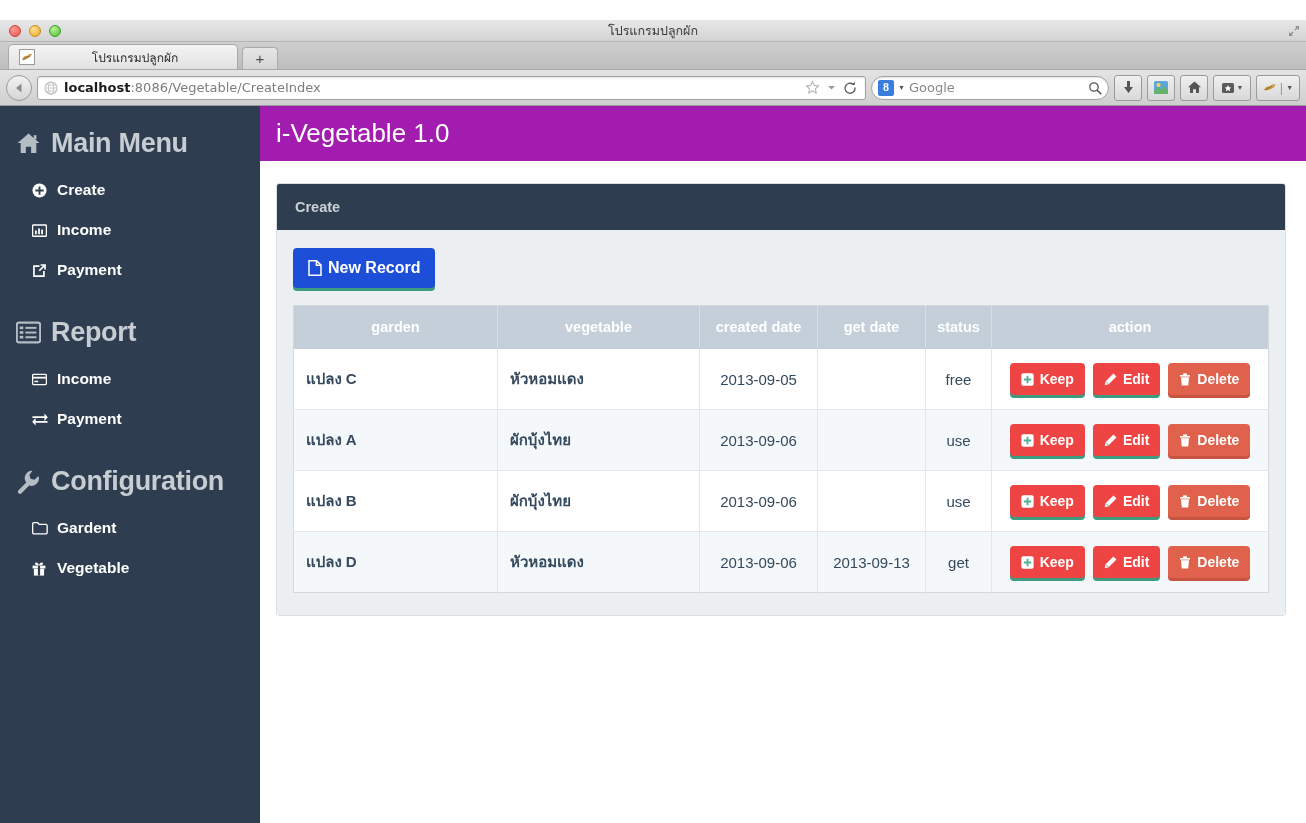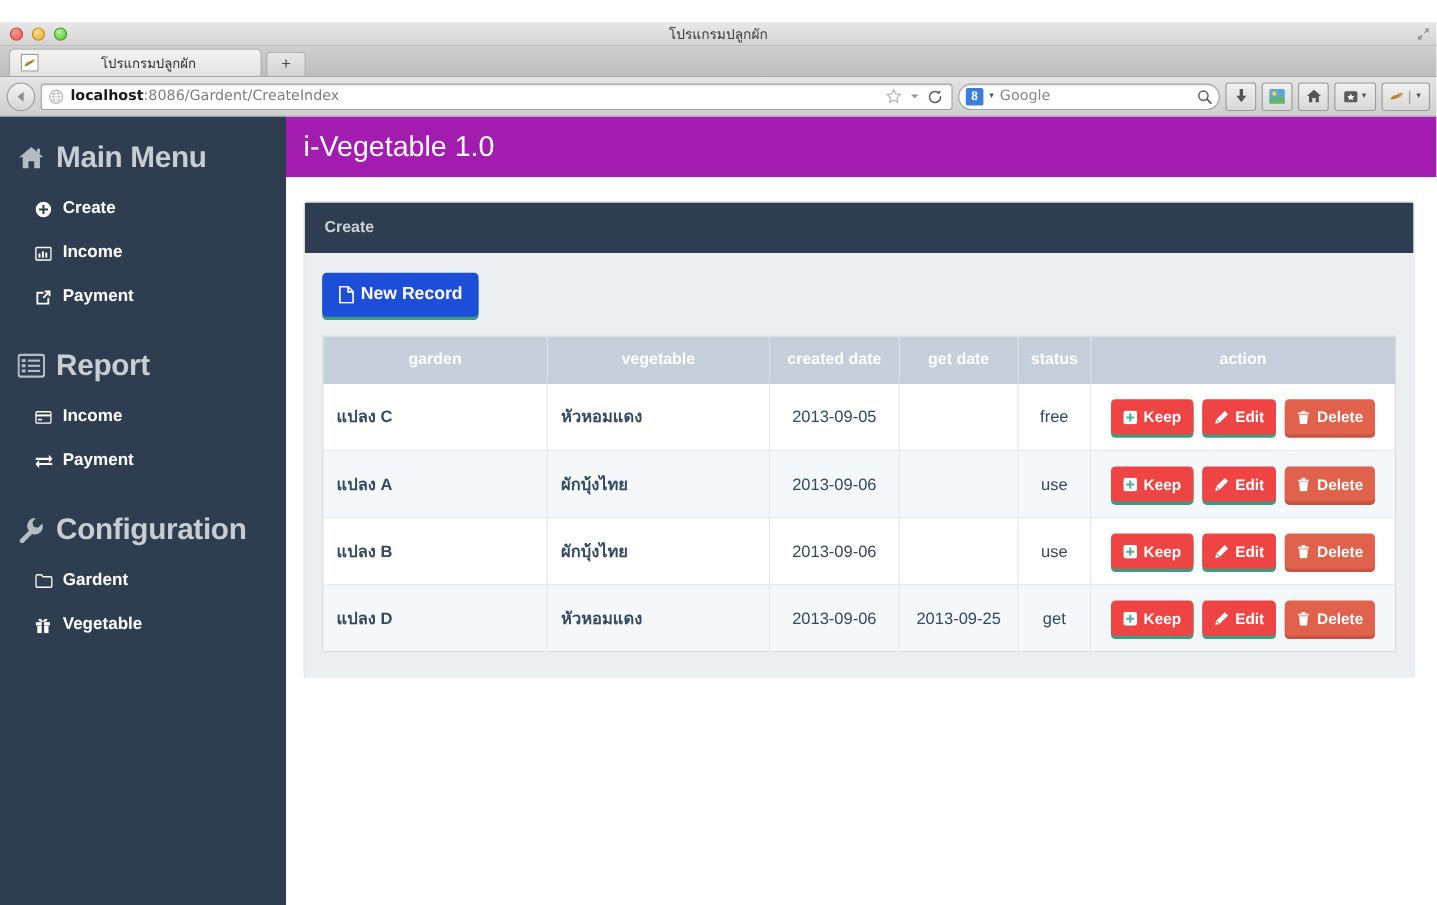--- a/index.html
+++ b/index.html
@@ -292,21 +292,21 @@
     </div>
 
     <div class="urlbar">
       <span class="globe-icon">
         <svg width="14" height="14" viewBox="0 0 14 14">
           <circle cx="7" cy="7" r="6" fill="none" stroke="#8a8a8a" stroke-width="1.1"></circle>
           <ellipse cx="7" cy="7" rx="2.6" ry="6" fill="none" stroke="#8a8a8a" stroke-width=".9"></ellipse>
           <path d="M1.2 7 H12.8 M2.2 4 H11.8 M2.2 10 H11.8" stroke="#8a8a8a" stroke-width=".8"></path>
         </svg>
       </span>
-      <span class="url-text"><b>localhost</b><span>:8086/Gardent/CreateIndex</span></span>
+      <span class="url-text"><b>localhost</b><span>:8086/Vegetable/CreateIndex</span></span>
       <span class="url-icons">
         <span>
           <svg width="15" height="15" viewBox="0 0 15 15">
               <path d="M7.5 1.5 L9.3 5.4 L13.5 5.9 L10.4 8.8 L11.2 13 L7.5 11 L3.8 13 L4.6 8.8 L1.5 5.9 L5.7 5.4 Z" fill="none" stroke="#b5b5b5" stroke-width="1.1"></path>
             </svg>
         </span>
         <span>
           <svg width="9" height="9" viewBox="0 0 9 9">
               <path d="M1 3 L4.5 6.5 L8 3 Z" fill="#9b9b9b"></path>
             </svg>
@@ -630,21 +630,21 @@
                       <span>Delete</span>
                     </button>
                   </span>
                 </td>
               </tr>
 
               <tr>
                 <td class="c-garden">แปลง D</td>
                 <td class="c-veg">หัวหอมแดง</td>
                 <td class="c-cdate">2013-09-06</td>
-                <td class="c-gdate">2013-09-25</td>
+                <td class="c-gdate">2013-09-13</td>
                 <td class="c-status">get</td>
                 <td class="c-action">
                   <span class="btns">
                     <button class="btn btn-sm">
                       <span>
                           <svg width="13" height="13" viewBox="0 0 14 14">
                             <rect x="0.4" y="0.4" width="13.2" height="13.2" rx="2" fill="#fff"></rect>
                             <path d="M6 3 H8 V6 H11 V8 H8 V11 H6 V8 H3 V6 H6 Z" fill="#4eb396"></path>
                           </svg>
                         </span>

